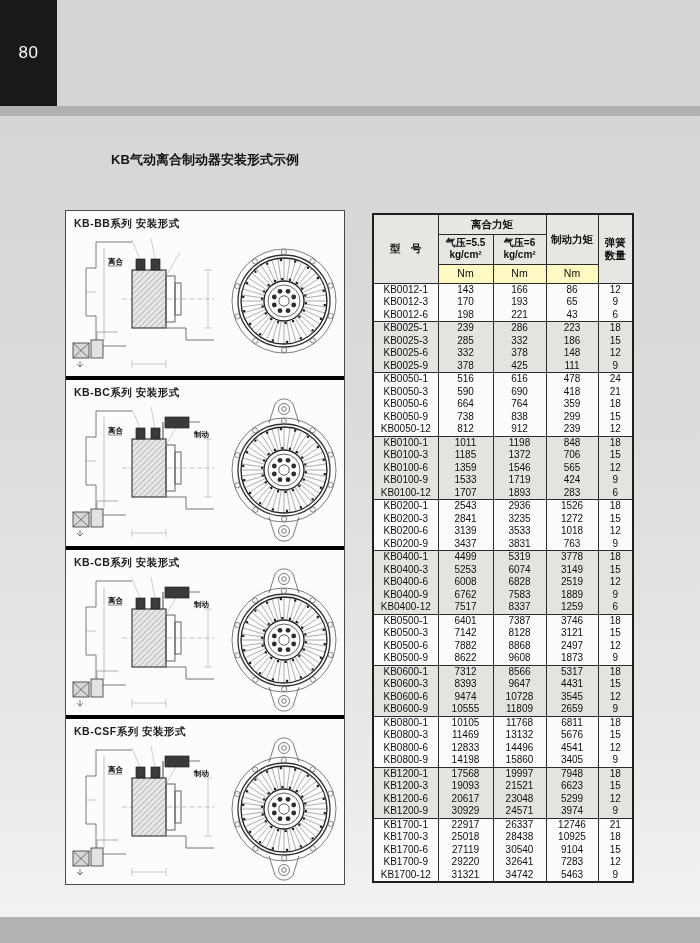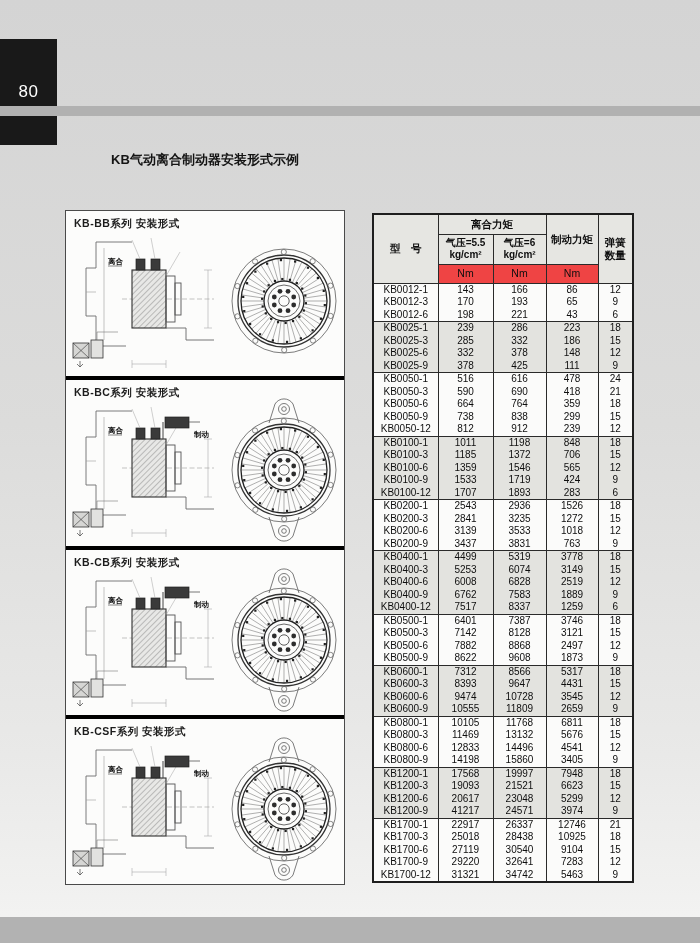--- a/index.html
+++ b/index.html
@@ -6,21 +6,21 @@
   html,body { margin:0; padding:0; background:#888; }
   .page {
     position:relative; width:700px; height:943px; overflow:hidden;
     background:linear-gradient(180deg,#d4d4d4 0%,#dcdcdb 45%,#e9e9e8 80%,#f2f2f1 97%);
     font-family:"Liberation Sans","DejaVu Sans",sans-serif; color:#111;
   }
   
   .pagenum-box {
     position:absolute; left:0; top:0; width:57px; height:106px; background:#191919;
     color:#fff; display:flex; align-items:center; justify-content:center;
-    font-size:17px; letter-spacing:.5px;margin-top:39px;
+    font-size:17px; letter-spacing:.5px;
   }
   .page-title {
     position:absolute; left:57px; top:0; width:600px; height:100px;
     display:flex; align-items:center; justify-content:center;
     font-size:31px; font-weight:bold; letter-spacing:2px; color:#0d0d0d;
     text-shadow:0 0 .4px #000;
   }
   .header-bar { position:absolute; left:0; top:106px; width:700px; height:10px; background:#b1b1b1; }
   .bottom-bar { position:absolute; left:0; top:917px; width:700px; height:26px; background:#b2b2b2; }
 
@@ -46,21 +46,21 @@
     position:absolute; left:372px; top:213px; width:260px;
     border-collapse:collapse; table-layout:fixed;
     background:#fbfbfa; font-size:10px; color:#0e0e0e;
     border:2px solid #1e1e1e;
   }
   table.torque thead th {
     border:1px solid #2a2a2a; background:#e6e6e2;
     font-weight:bold; font-size:10.5px; padding:0; text-align:center; vertical-align:middle;
     line-height:1.25;
   }
-  table.torque thead th.unit-cell { background:#ef4444; font-weight:normal; height:19px; }
+  table.torque thead th.unit-cell { background:#fef9c3; font-weight:normal; height:19px; }
   table.torque thead tr.r1 th { height:20px; }
   table.torque thead tr.r2 th { height:30px; font-size:10px; }
   table.torque td {
     border-left:1px solid #2a2a2a; border-right:1px solid #2a2a2a;
     border-top:none; border-bottom:none;
     height:12.5px; line-height:12.5px; padding:0; text-align:center;
     font-size:10px; white-space:nowrap;
   }
   table.torque tbody { border-top:1px solid #2a2a2a; }
   table.torque tbody.shaded td { background:#e3e3df; }
@@ -1013,21 +1013,21 @@
         </tr>
         <tr>
           <td>KB1200-6</td>
           <td>20617</td>
           <td>23048</td>
           <td>5299</td>
           <td>12</td>
         </tr>
         <tr>
           <td>KB1200-9</td>
-          <td>41217</td>
+          <td>30929</td>
           <td>24571</td>
           <td>3974</td>
           <td>9</td>
         </tr>
       </tbody>
       <tbody>
         <tr>
           <td>KB1700-1</td>
           <td>22917</td>
           <td>26337</td>

